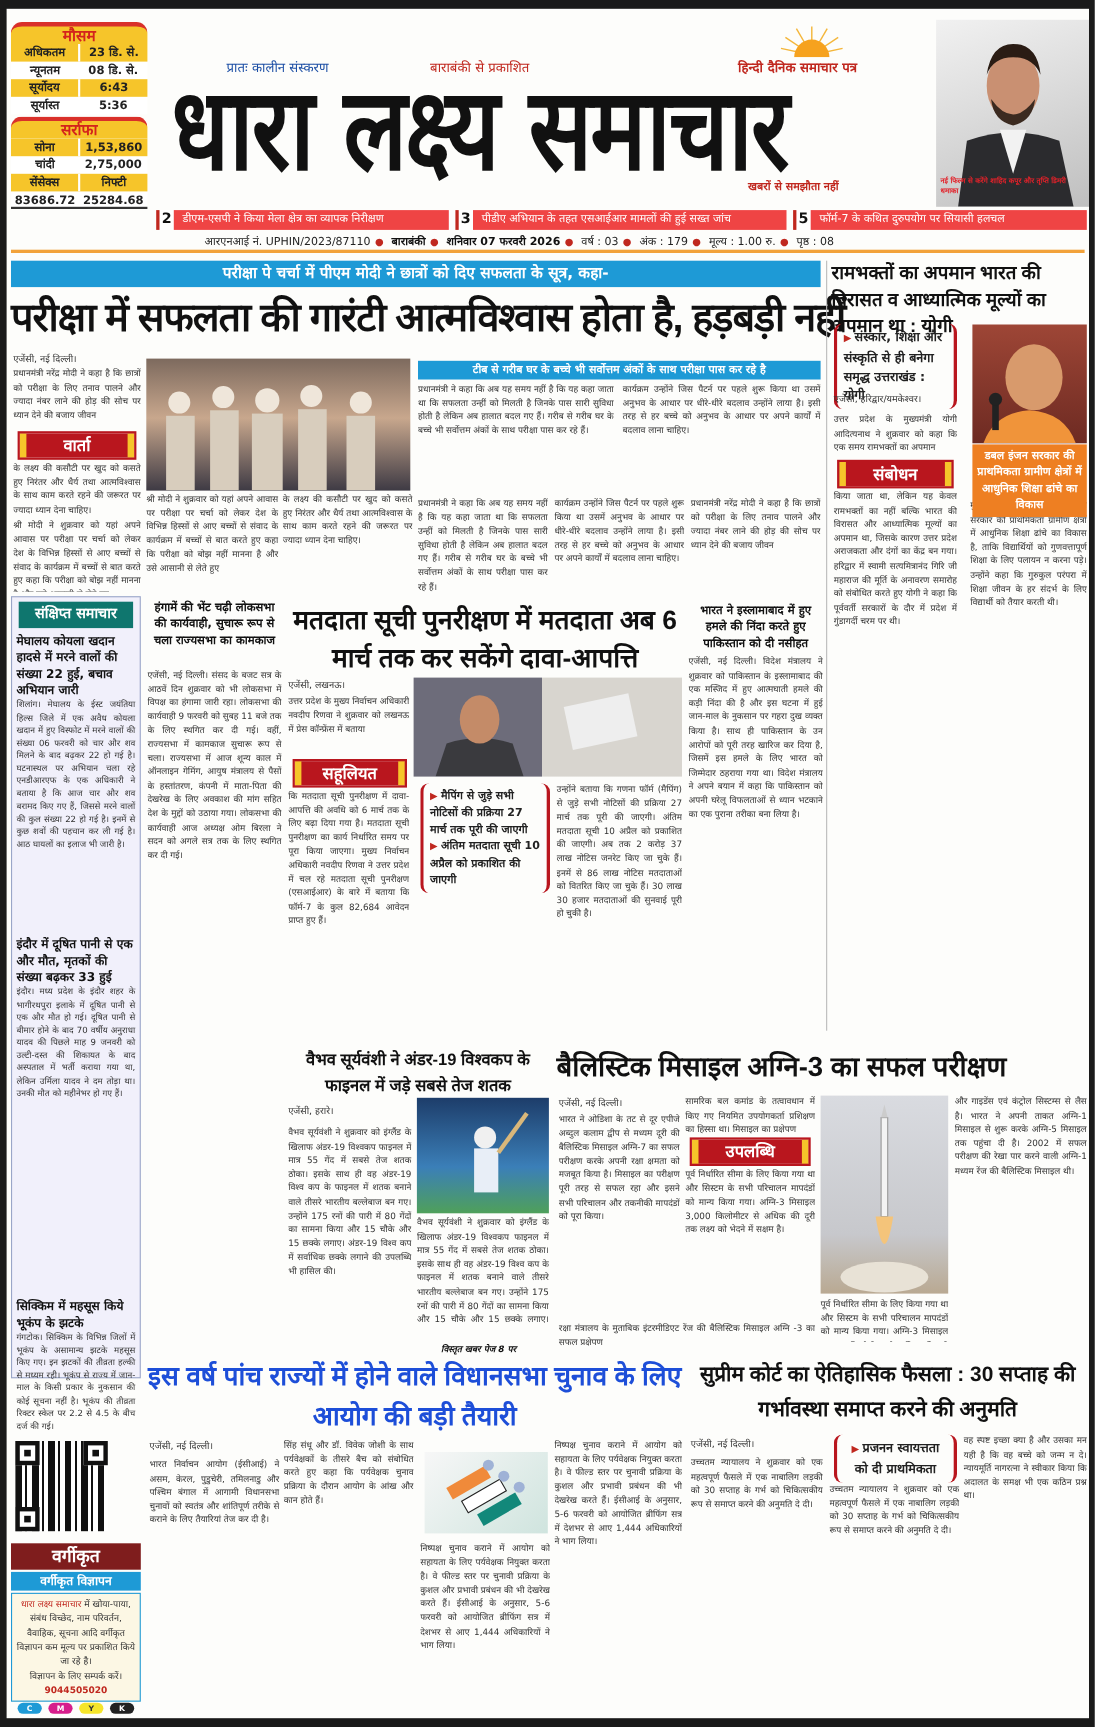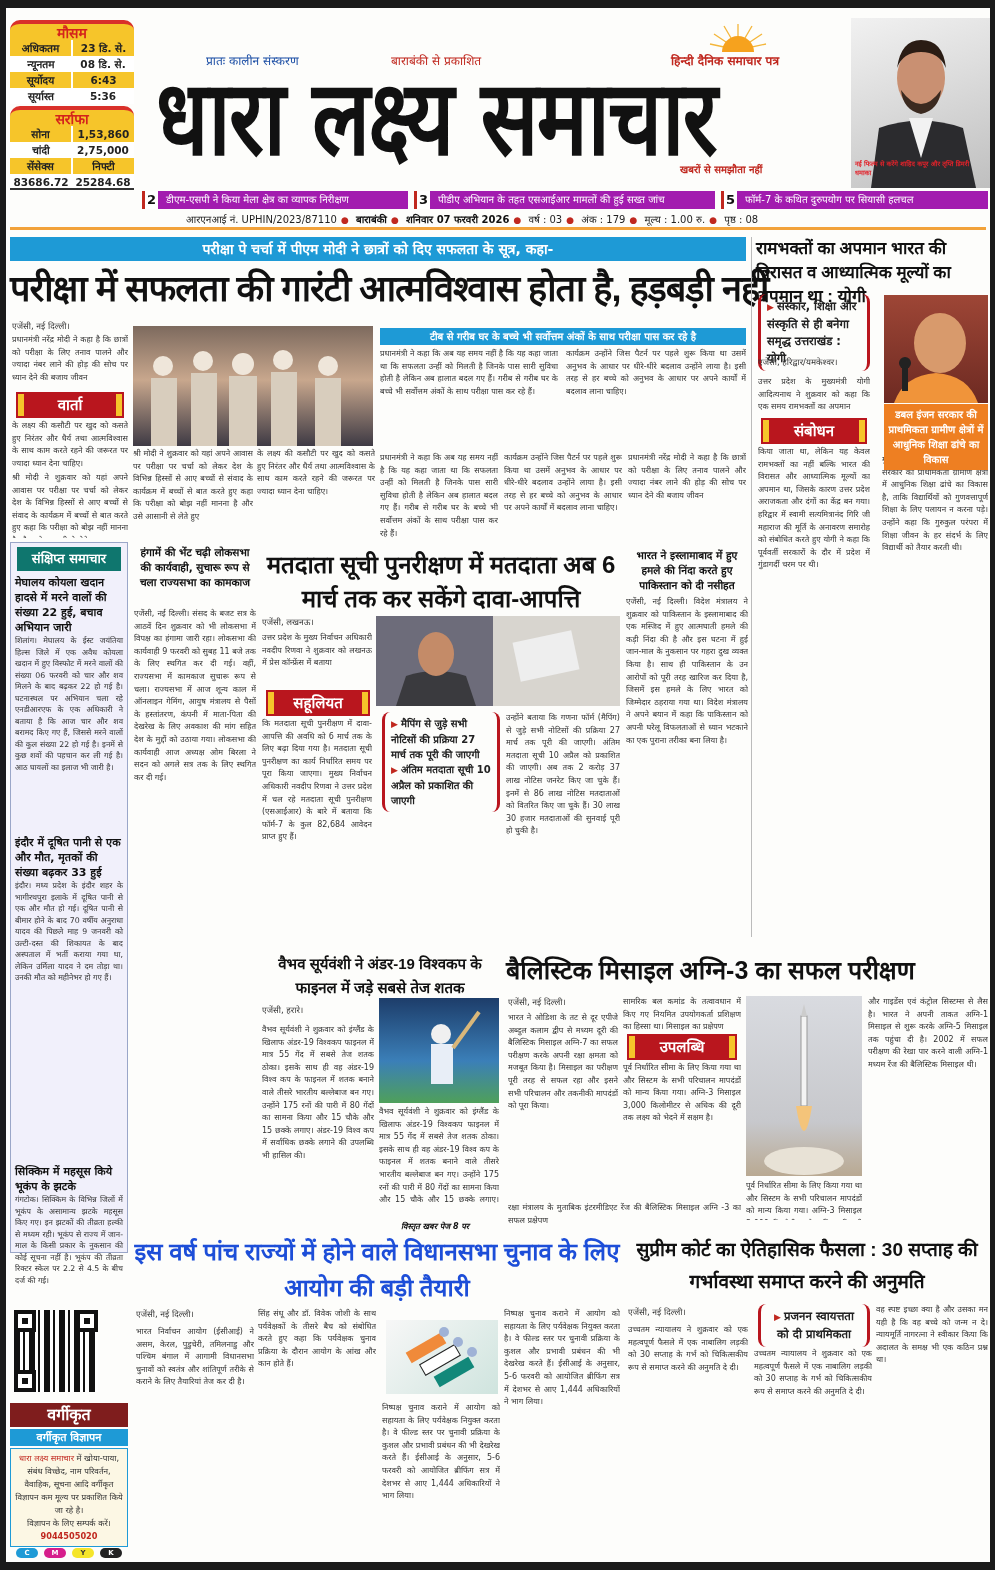--- a/index.html
+++ b/index.html
@@ -19,21 +19,21 @@
 .wbox .nums{border-bottom:2px solid #333}
 
 .mast{left:150px;top:55px;font-size:104px;font-weight:bold;color:#111;letter-spacing:-2px;line-height:110px;font-family:"DejaVu Sans",sans-serif;transform:scaleX(0.82);transform-origin:left top;white-space:nowrap}
 .subt{font-size:12px;color:#1d4fa5}
 .tagline{font-size:10px;color:#c0281f;font-weight:bold}
 .sun{left:702px;top:14px;width:60px;height:30px}
 .celeb{left:845px;top:10px;width:139px;height:170px;background:linear-gradient(160deg,#f1f1f1 0%,#dedede 40%,#bfbfbf 100%);overflow:hidden}
 
 .strip{left:136px;top:183px;width:846px;height:18px;display:flex;align-items:center}
 .strip .num{width:16px;height:18px;background:#fff;color:#111;font-weight:bold;font-size:13px;text-align:center;line-height:18px;border-left:3px solid #c0281f}
-.strip .txt{background:#a21caf;color:#fff;font-size:10px;height:18px;line-height:18px;padding:0 8px;white-space:nowrap;overflow:hidden}
+.strip .txt{background:#ef4444;color:#fff;font-size:10px;height:18px;line-height:18px;padding:0 8px;white-space:nowrap;overflow:hidden}
 .info{left:180px;top:204px;font-size:10px;white-space:nowrap;color:#222}
 .info b{color:#111}
 .dot{color:#c0281f;font-size:9px;margin:0 4px}
 .orange-rule{left:4px;top:219px;width:976px;height:3px;background:#f2a23a}
 
 .kicker{left:4px;top:229px;width:736px;height:24px;background:#1e9ad6;color:#fff;font-size:14px;font-weight:bold;text-align:center;line-height:24px}
 .lead-h{left:4px;top:258px;width:736px;font-size:36px;font-weight:bold;color:#111;line-height:46px;white-space:nowrap;letter-spacing:-1px}
 .byline{font-size:8.5px;color:#333}
 .body{font-size:8px;line-height:12.6px;color:#333;text-align:justify;overflow:hidden}
 .photo{overflow:hidden}
@@ -196,21 +196,21 @@
         <circle cx="21" cy="68" r="6" fill="#222"></circle>
     </svg>
   </div>
   <div class="abs body" style="left:876px;top:446px;width:106px;height:482px">मुख्यमंत्री ने कहा कि डबल इंजन सरकार की प्राथमिकता ग्रामीण क्षेत्रों में आधुनिक शिक्षा ढांचे का विकास है, ताकि विद्यार्थियों को गुणवत्तापूर्ण शिक्षा के लिए पलायन न करना पड़े। उन्होंने कहा कि गुरुकुल परंपरा में शिक्षा जीवन के हर संदर्भ के लिए विद्यार्थी को तैयार करती थी।</div>
   <div class="abs orange-cap" style="left:878px;top:396px;width:104px">डबल इंजन सरकार की प्राथमिकता ग्रामीण क्षेत्रों में आधुनिक शिक्षा ढांचे का विकास</div>
 
   <div class="abs brief">
     <div class="tag">संक्षिप्त समाचार</div>
     <div class="bh">मेघालय कोयला खदान हादसे में मरने वालों की संख्या 22 हुई, बचाव अभियान जारी</div>
     <div class="bb" style="height:196px;overflow:hidden">शिलांग। मेघालय के ईस्ट जयंतिया हिल्स जिले में एक अवैध कोयला खदान में हुए विस्फोट में मरने वालों की संख्या 06 फरवरी को चार और शव मिलने के बाद बढ़कर 22 हो गई है। घटनास्थल पर अभियान चला रहे एनडीआरएफ के एक अधिकारी ने बताया है कि आज चार और शव बरामद किए गए हैं, जिससे मरने वालों की कुल संख्या 22 हो गई है। इनमें से कुछ शवों की पहचान कर ली गई है। आठ घायलों का इलाज भी जारी है।</div>
-    <div class="bh" style="margin-top:4px">इंदौर में दूषित पानी से एक और मौत, मृतकों की संख्या बढ़कर 33 हुई</div>
+    <div class="bh" style="margin-top:20px">इंदौर में दूषित पानी से एक और मौत, मृतकों की संख्या बढ़कर 33 हुई</div>
     <div class="bb" style="height:280px;overflow:hidden">इंदौर। मध्य प्रदेश के इंदौर शहर के भागीरथपुरा इलाके में दूषित पानी से एक और मौत हो गई। दूषित पानी से बीमार होने के बाद 70 वर्षीय अनुराधा यादव की पिछले माह 9 जनवरी को उल्टी-दस्त की शिकायत के बाद अस्पताल में भर्ती कराया गया था, लेकिन उर्मिला यादव ने दम तोड़ा था। उनकी मौत को महीनेभर हो गए हैं।</div>
     <div class="bh" style="margin-top:4px">सिक्किम में महसूस किये भूकंप के झटके</div>
     <div class="bb" style="height:90px;overflow:hidden">गंगटोक। सिक्किम के विभिन्न जिलों में भूकंप के असामान्य झटके महसूस किए गए। इन झटकों की तीव्रता हल्की से मध्यम रही। भूकंप से राज्य में जान-माल के किसी प्रकार के नुकसान की कोई सूचना नहीं है। भूकंप की तीव्रता रिक्टर स्केल पर 2.2 से 4.5 के बीच दर्ज की गई।</div>
   </div>
 
   <div class="abs" style="left:128px;top:537px;width:122px;text-align:center;font-size:10.5px;font-weight:bold;line-height:15px;color:#111">हंगामें की भेंट चढ़ी लोकसभा की कार्यवाही, सुचारू रूप से चला राज्यसभा का कामकाज</div>
   <div class="abs body" style="left:128px;top:600px;width:122px;height:330px">एजेंसी, नई दिल्ली। संसद के बजट सत्र के आठवें दिन शुक्रवार को भी लोकसभा में विपक्ष का हंगामा जारी रहा। लोकसभा की कार्यवाही 9 फरवरी को सुबह 11 बजे तक के लिए स्थगित कर दी गई। वहीं, राज्यसभा में कामकाज सुचारू रूप से चला। राज्यसभा में आज शून्य काल में ऑनलाइन गेमिंग, आयुष मंत्रालय से पैसों के हस्तांतरण, कंपनी में माता-पिता की देखरेख के लिए अवकाश की मांग सहित देश के मुद्दों को उठाया गया। लोकसभा की कार्यवाही आज अध्यक्ष ओम बिरला ने सदन को अगले सत्र तक के लिए स्थगित कर दी गई।</div>
 
   <div class="abs cond" style="left:254px;top:540px;width:362px;text-align:center;font-size:24px;font-weight:bold;line-height:34px;color:#111">मतदाता सूची पुनरीक्षण में मतदाता अब 6 मार्च तक कर सकेंगे दावा-आपत्ति</div>
   <div class="abs byline" style="left:256px;top:608px">एजेंसी, लखनऊ।</div>

